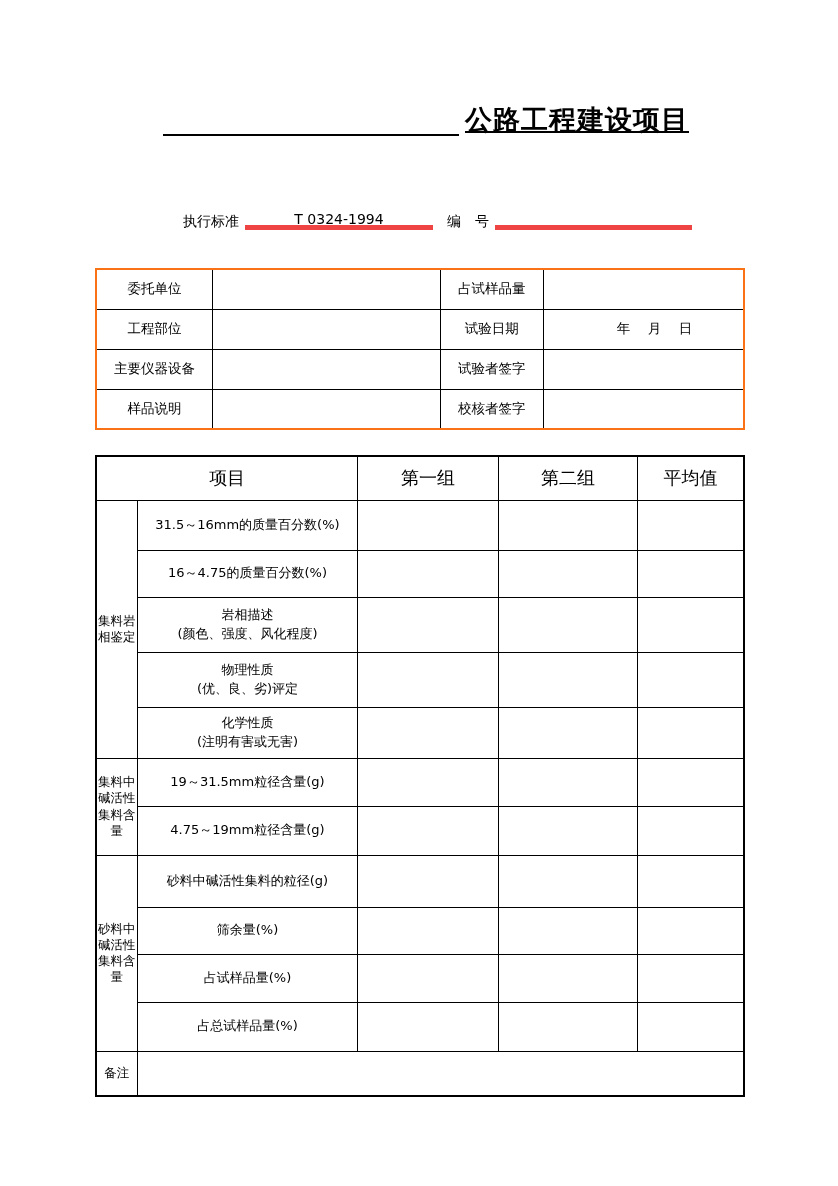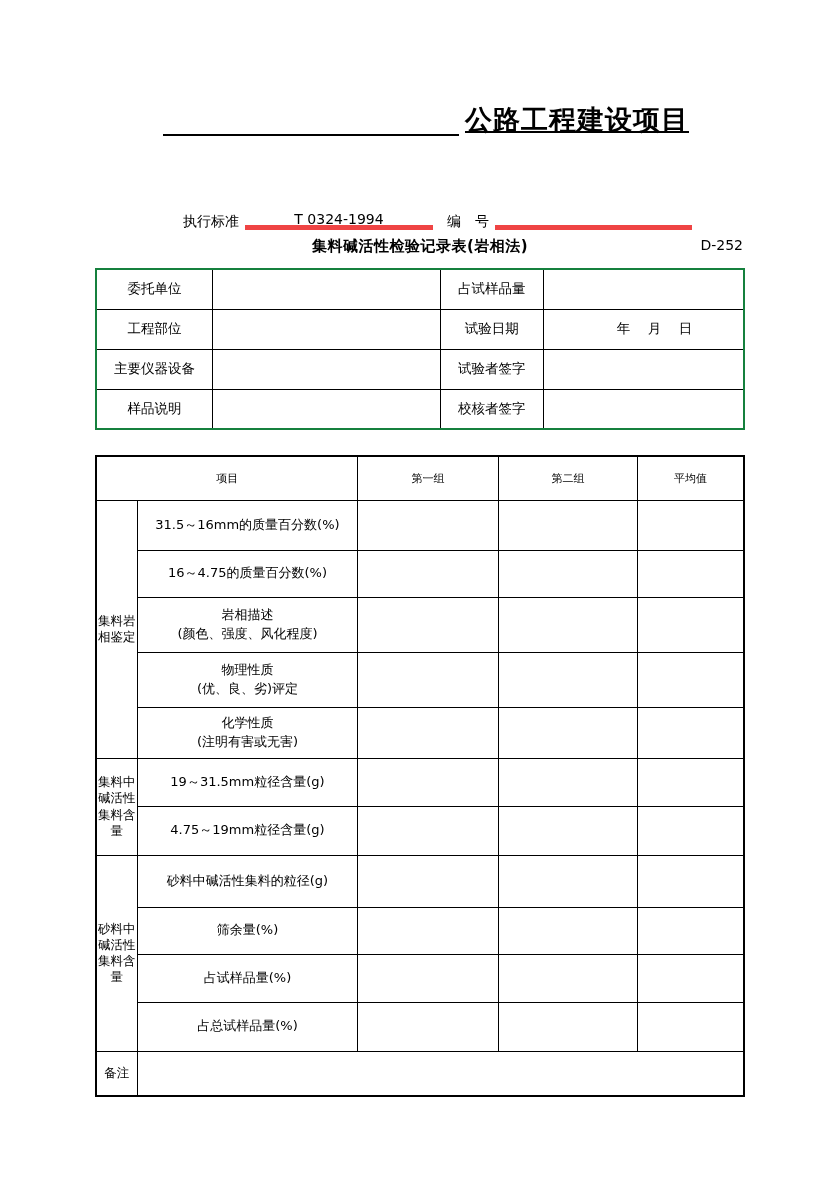--- a/index.html
+++ b/index.html
@@ -61,34 +61,34 @@
     font-size: 14px; font-weight: 400;
   }
 
   
   table { border-collapse: collapse; table-layout: fixed; }
   td { border: 1px solid #000; vertical-align: middle; }
 
   .info-table {
     position: absolute; left: 95px; top: 268px;
     width: 650px;
-    border: 2px solid #15803d;
+    border: 2px solid #f97316;
     font-size: 13.5px;
   }
   .info-table td { height: 40px; text-align: center; padding: 2px 4px; }
   .date-cell { padding-left: 28px !important; letter-spacing: 2px; }
 
   .main-table {
     position: absolute; left: 95px; top: 455px;
     width: 650px;
     border: 2px solid #000;
     font-size: 13px;
   }
   .main-table td { text-align: center; padding: 2px 3px; }
-  .head-row td { height: 44px; font-size: 11px; }
+  .head-row td { height: 44px; font-size: 18px; }
   .group-cell {
     font-size: 12.5px;
     line-height: 1.3;
     padding: 0 1px !important;
     word-break: break-all;
   }
   .item-cell { white-space: pre-line; line-height: 1.4; }
   .h50 { height: 50px; } .h47 { height: 47px; } .h55 { height: 55px; }
   .h51 { height: 51px; margin-left: 31px; } .h48 { height: 48px; } .h52 { height: 52px; }
   .h49 { height: 49px; } .h45 { height: 45px; }
@@ -105,24 +105,20 @@
 
   <div class="meta">
     <div class="meta-line">
       <span class="meta-label">执行标准</span>
       <span class="meta-fill fill-1">T 0324-1994</span>
       <span class="meta-label label-2">编　号</span>
       <span class="meta-fill fill-2"></span>
     </div>
   </div>
 
-  <div class="form-title-row">
-    <span class="form-title">集料碱活性检验记录表(岩相法)</span>
-    <span class="form-code">D-252</span>
-  </div>
 
   <table class="info-table">
     <colgroup>
         <col style="width:116px">
         <col style="width:227px">
         <col style="width:103px">
         <col style="width:200px">
       </colgroup>
     <tbody>
         <tr>

